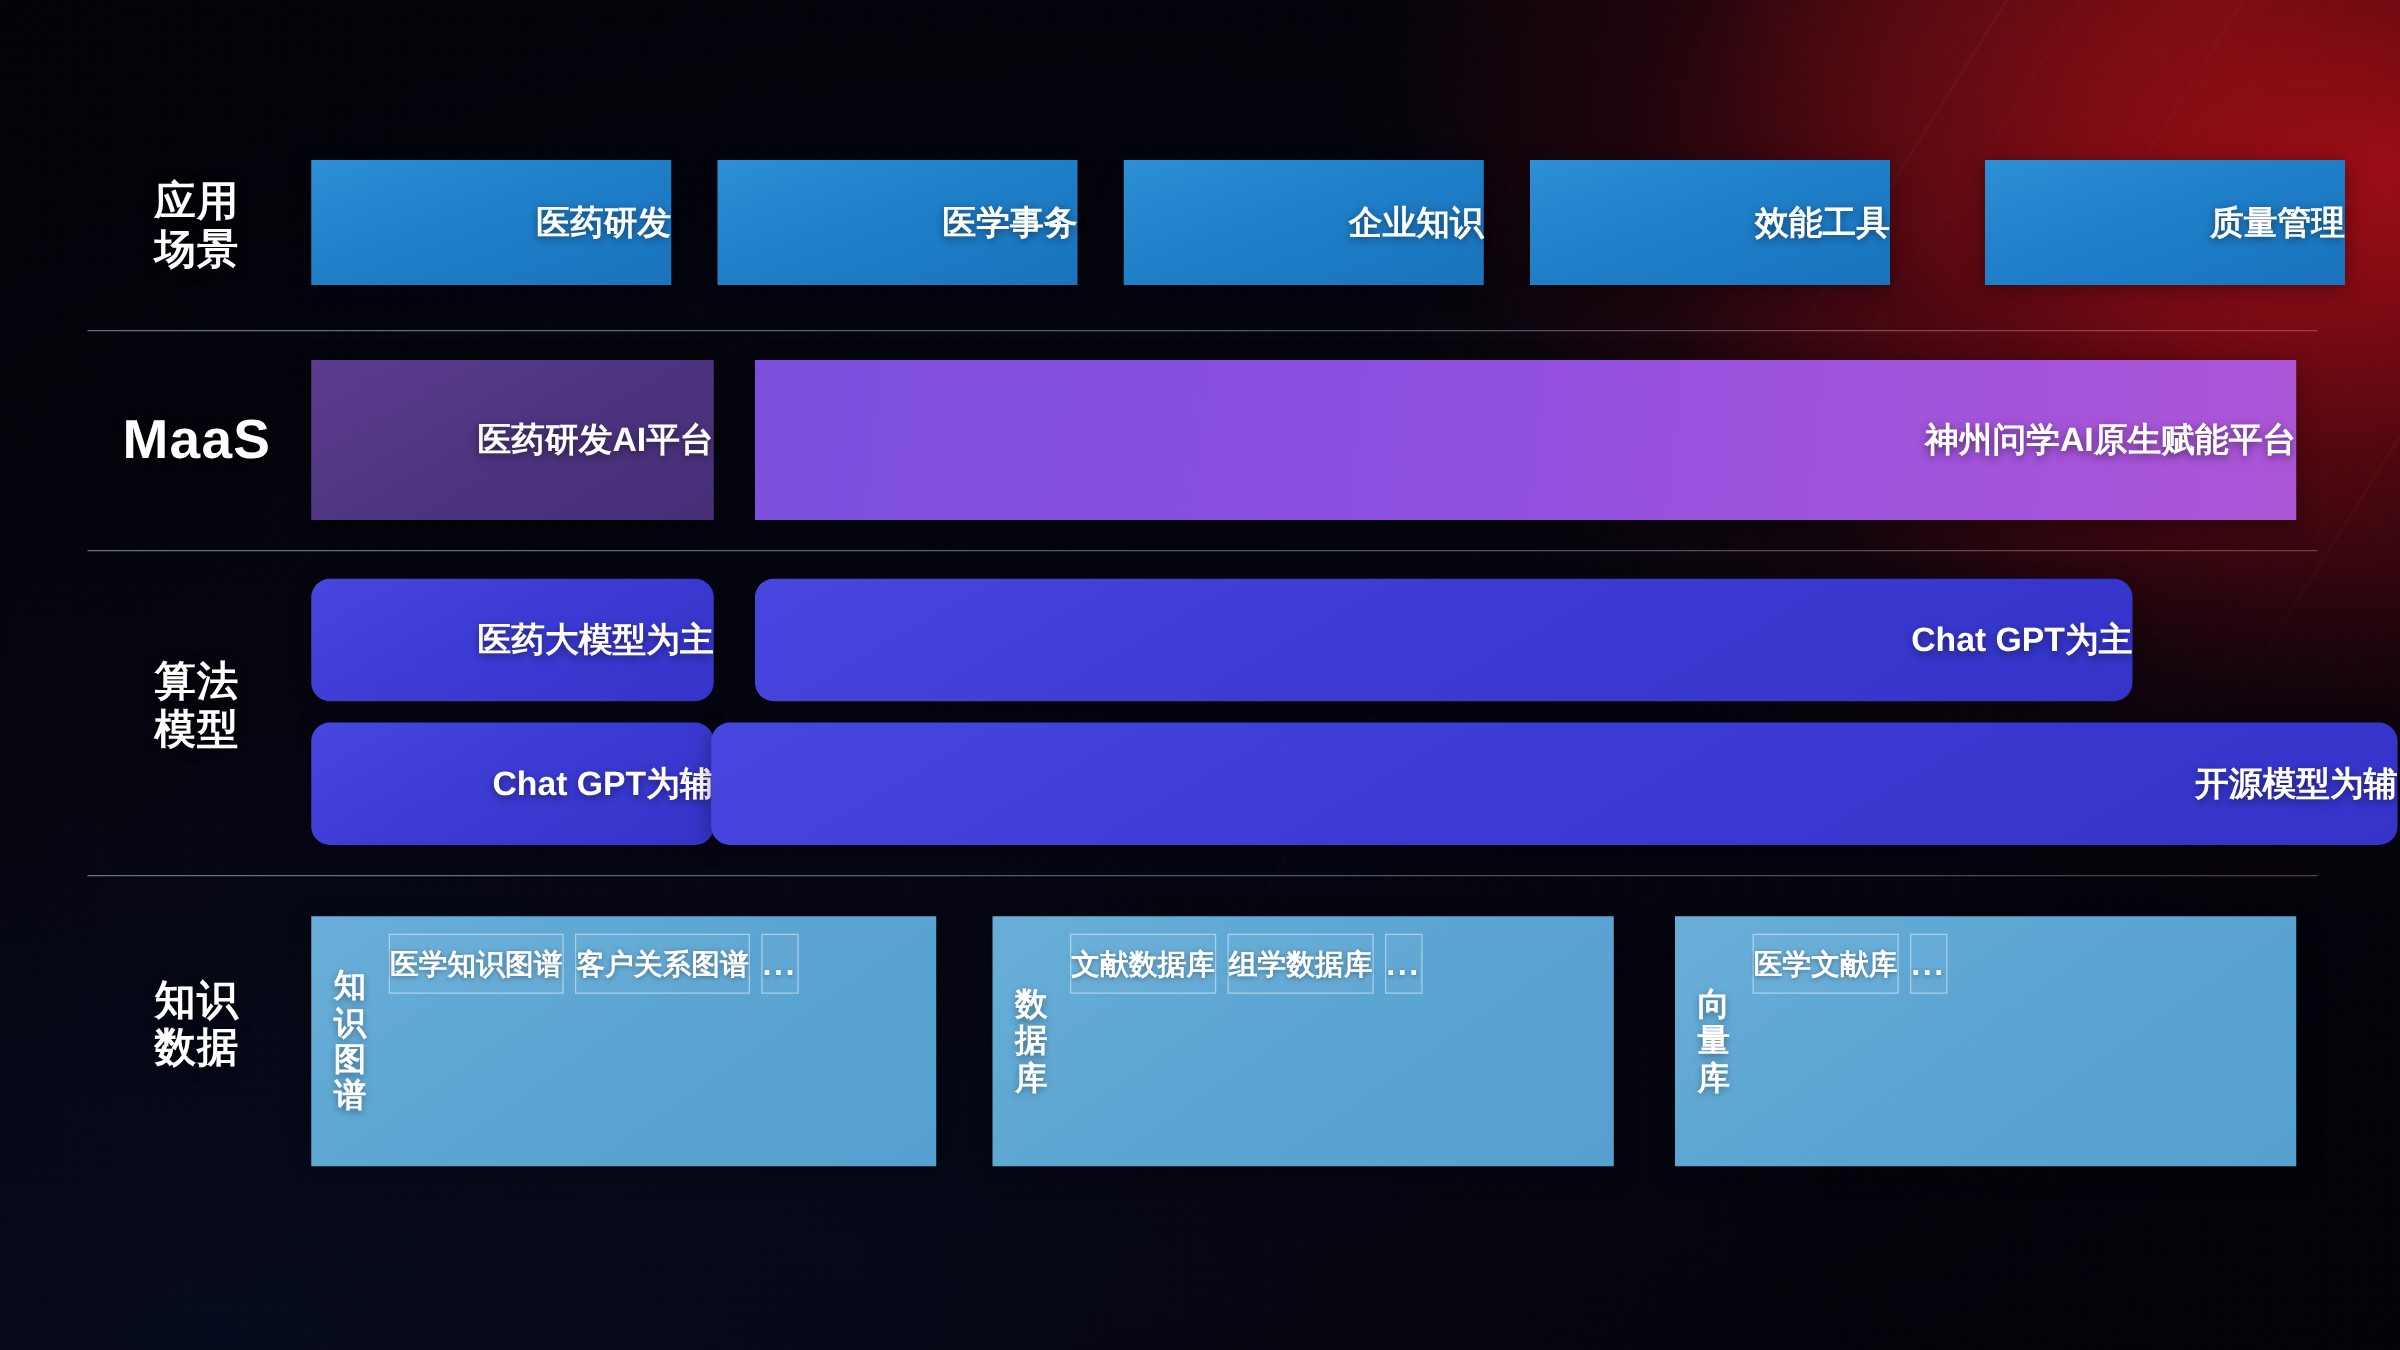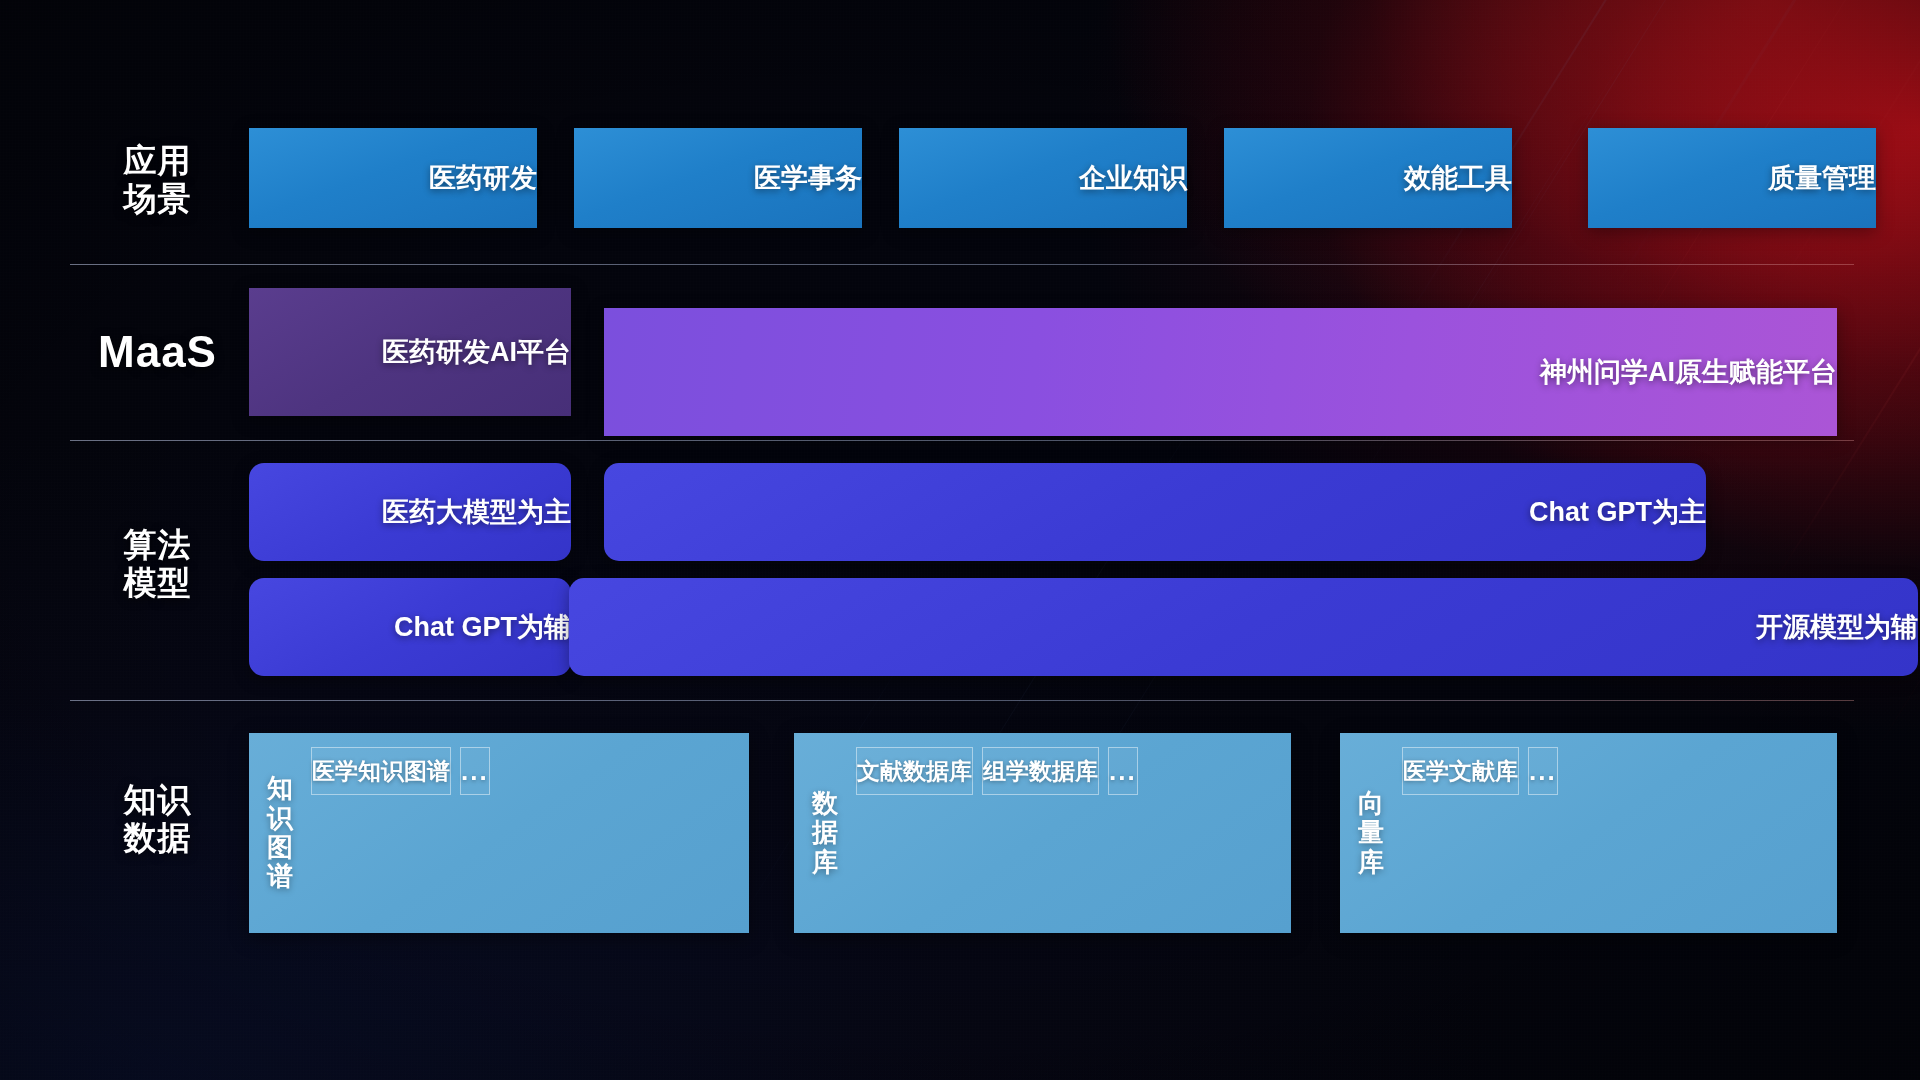--- a/index.html
+++ b/index.html
@@ -67,21 +67,20 @@
   }
 
   
   .maas-left {
     height:128px; width:322px; font-size:27px;
     background:linear-gradient(150deg,#5a3d8e 0%,#4e3480 50%,#472f78 100%);
   }
   .maas-right {
     height:128px; font-size:27px;
     background:linear-gradient(96deg,#7b4fdd 0%,#8a4fe0 35%,#9b52dd 65%,#ab55d6 100%);
-    margin-top:20px;
   }
 
   
   .algo-card {
     height:98px; font-size:27px;
     background:linear-gradient(150deg,#4747e0 0%,#3b3bd4 50%,#3434c9 100%);
     border-radius:15px;
   }
 
   
@@ -202,20 +201,21 @@
 
     <div class="kd-panel" style="left:249px; width:500px;">
       <div class="kd-vlabel" id="kd-vlabel-0">
           <div>知</div>
           <div>识</div>
           <div>图</div>
           <div>谱</div>
         </div>
       <div class="kd-items">
         <div class="kd-item">医学知识图谱</div>
+        <div class="kd-item">客户关系图谱</div>
         <div class="kd-item ellipsis">...</div>
       </div>
     </div>
 
     <div class="kd-panel" style="left:794px; width:497px;">
       <div class="kd-vlabel" id="kd-vlabel-1">
           <div>数</div>
           <div>据</div>
           <div>库</div>
         </div>

